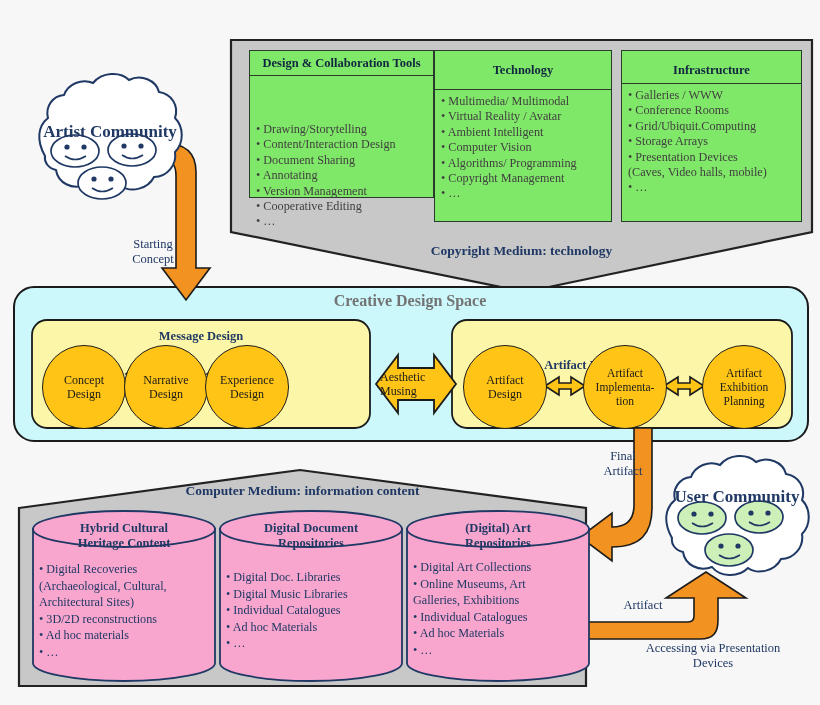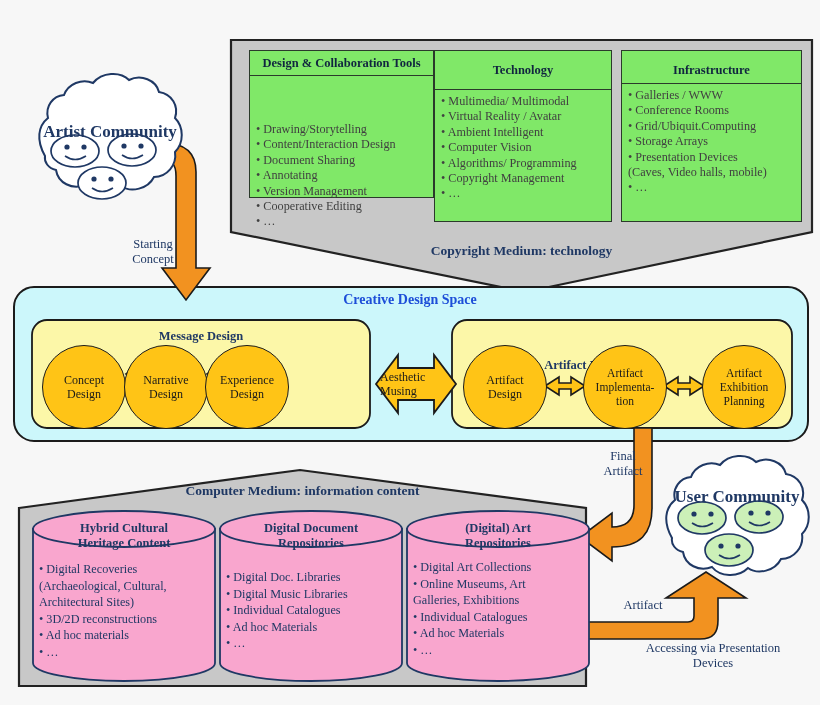--- a/index.html
+++ b/index.html
@@ -33,21 +33,21 @@
   .tech-box ul {
     list-style:none; margin:0; padding:4px 4px 2px 6px;
     font-size:12.2px; line-height:15.4px; color:#404040;
   }
   .tech-box ul li { white-space:nowrap; }
   .tech-box ul li.cont { padding-left:0px; }
 
   
   #cds-title {
     position:absolute; left:0; right:0; top:292px;
-    text-align:center; font-weight:bold; font-size:14px; color:#1d4ed8;
+    text-align:center; font-weight:bold; font-size:16px; color:#737373;
   }
   .inner-panel-title {
     position:absolute; text-align:center; font-weight:bold;
     font-size:12.5px; color:#1f3864;
   }
   .circ {
     position:absolute;
     border-radius:50%;
     background:#FFC416;
     border:1.6px solid #1b1b1b;

